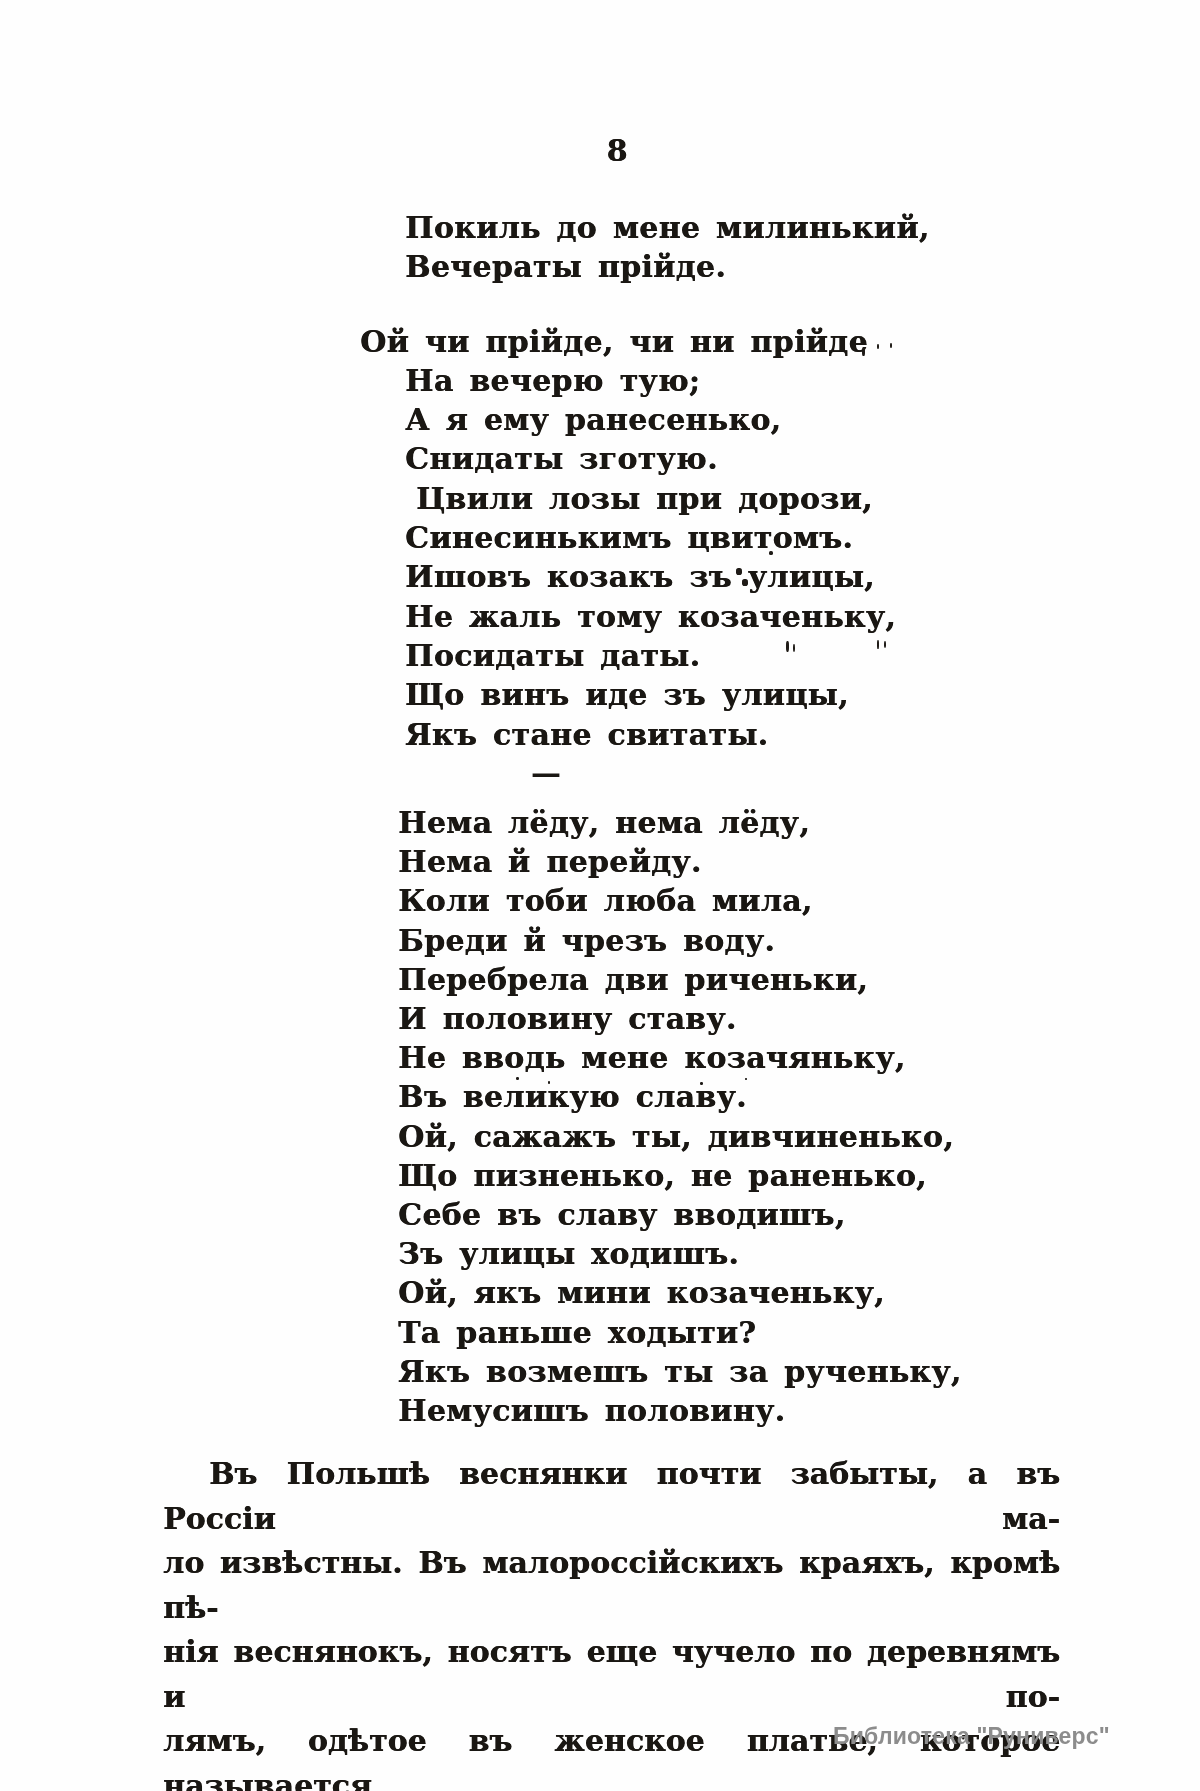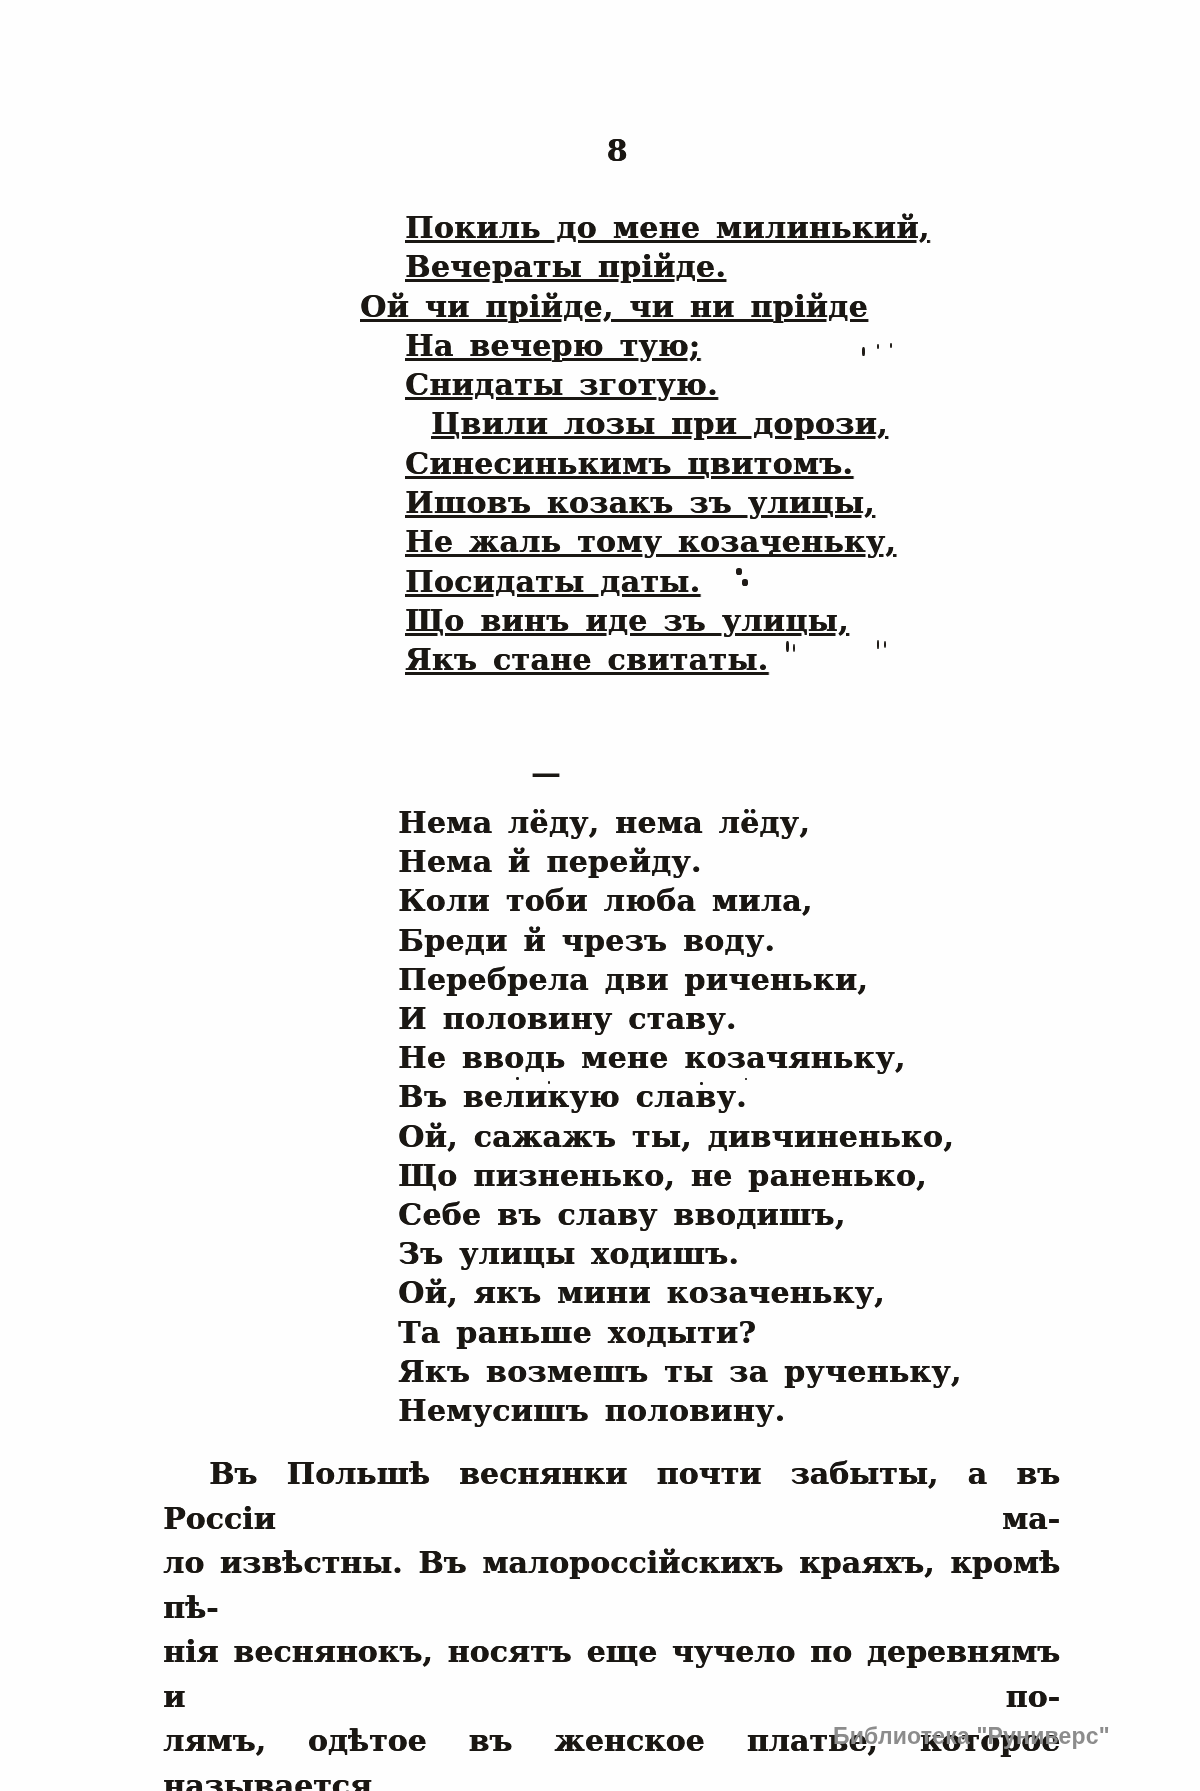--- a/index.html
+++ b/index.html
@@ -35,24 +35,24 @@
   .poem {
     position: absolute;
     color: var(--ink);
     font-size: 30px;
     font-weight: bold;
     letter-spacing: 0.3px;
     word-spacing: 5px;
     white-space: nowrap;
     text-shadow: 0.5px 0 0 currentColor;
   }
-  .poem-1 { left: 405px; top: 208px; line-height: 39.3px; text-decoration: underline; }
+  .poem-1 { left: 405px; top: 208px; line-height: 39.3px; }
   .poem-2 { left: 398px; top: 803px; line-height: 39.2px; }
-  .poem .ind0 { margin-left: -45px; }
-  .poem .ind2 { margin-left: 26px; }
+  .poem .ind0 { margin-left: -45px; margin-top: 35px; }
+  .poem .ind2 { margin-left: 11px; }
   .stanza-separator {
     position: absolute;
     left: 531px;
     top: 763px;
     width: 36px;
     color: var(--ink);
     font-size: 30px;
     font-weight: bold;
     line-height: 20px;
     letter-spacing: -2px;
@@ -111,20 +111,21 @@
 
 <div class="scan-page">
 
   <div class="page-number">8</div>
 
   <div class="poem poem-1">
       <div class="line ind1">Покиль до мене милинький,</div>
       <div class="line ind1">Вечераты прійде.</div>
       <div class="line ind0">Ой чи прійде, чи ни прійде</div>
       <div class="line ind1">На вечерю тую;</div>
+      <div class="line ind1">А я ему ранесенько,</div>
       <div class="line ind1">Снидаты зготую.</div>
       <div class="line ind2">Цвили лозы при дорози,</div>
       <div class="line ind1">Синесинькимъ цвитомъ.</div>
       <div class="line ind1">Ишовъ козакъ зъ улицы,</div>
       <div class="line ind1">Не жаль тому козаченьку,</div>
       <div class="line ind1">Посидаты даты.</div>
       <div class="line ind1">Що винъ иде зъ улицы,</div>
       <div class="line ind1">Якъ стане свитаты.</div>
     </div>
 

